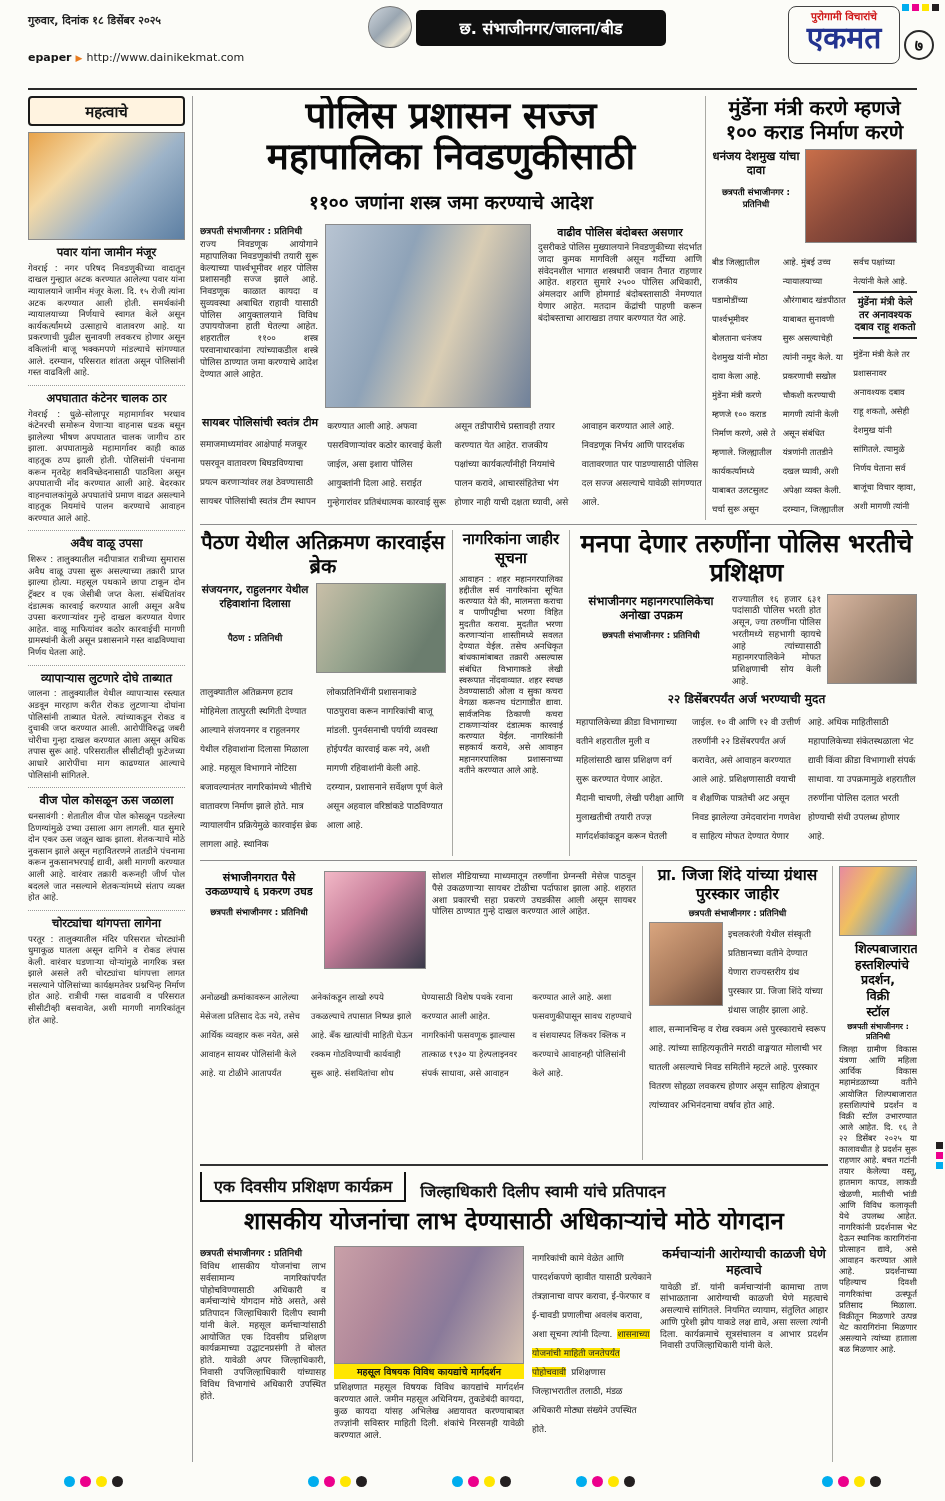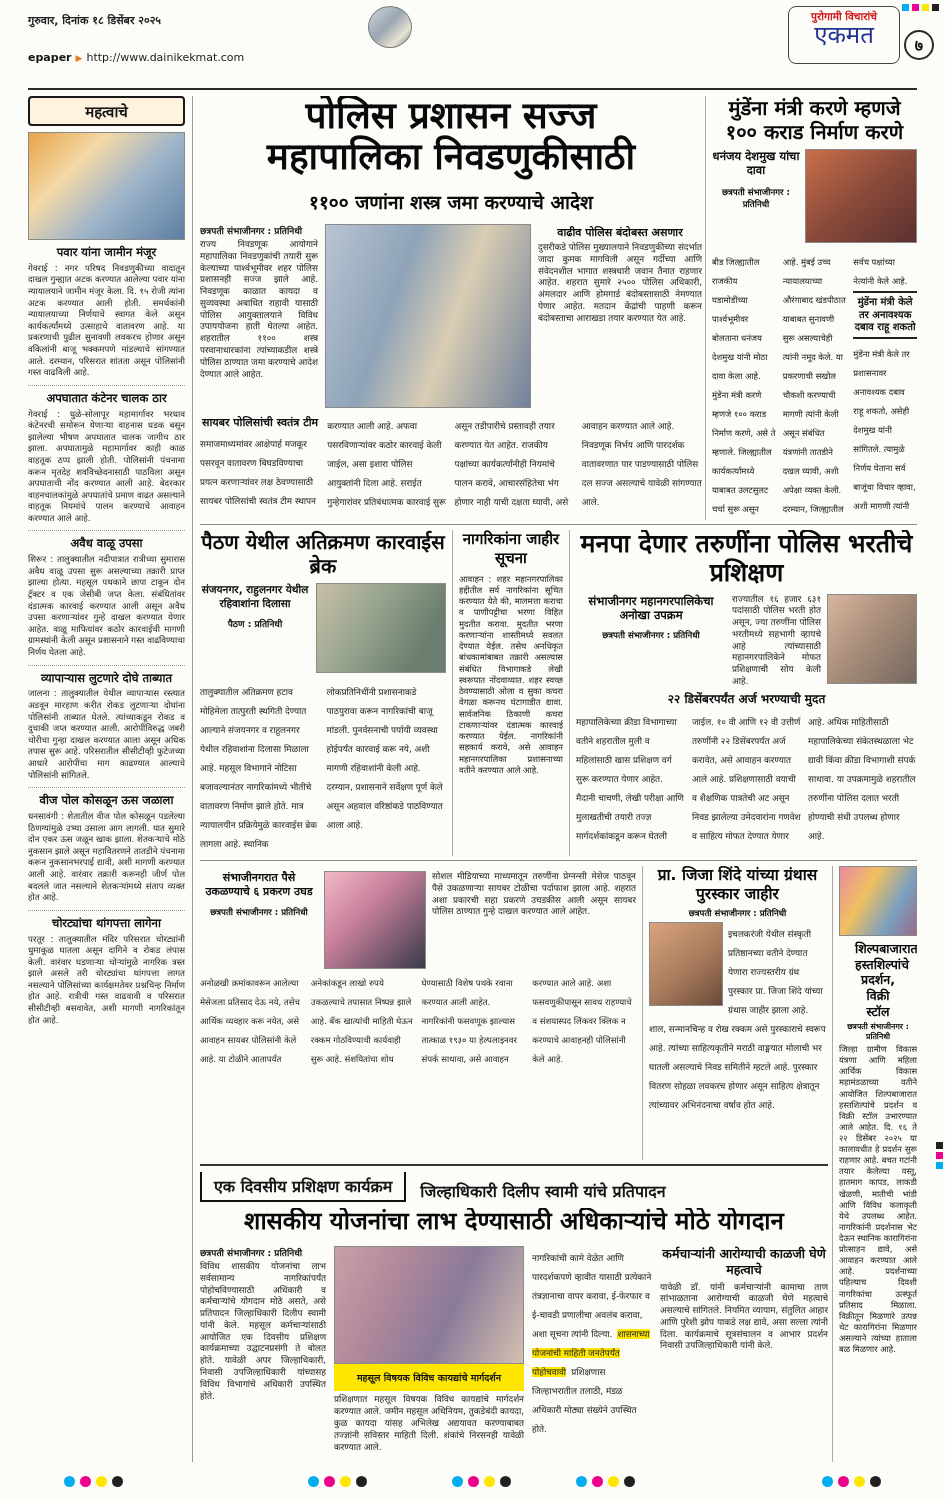--- a/index.html
+++ b/index.html
@@ -23,36 +23,36 @@
   .date-line{font-size:11px;font-weight:bold;color:#222}
   .ep-row{margin-top:24px;font-size:11px;display:flex;align-items:center;gap:4px}
   .ep-arrow{color:#e87b1e;font-size:9px}
   .ep-url{color:#1a1a1a}
   .logo-circle{width:44px;height:42px;border-radius:50%;border:1px solid #777;
                background:linear-gradient(135deg,#cfd6dd 0%,#9aa6b1 45%,#e7e2d2 75%,#6f7c88 100%)}
   .region-box{background:#101010;color:#fff;border-radius:5px;display:flex;align-items:center;
               justify-content:center;font-weight:bold;font-size:16px}
   .mast-right{border:1.5px solid #444;border-radius:8px;text-align:center;padding-top:2px}
   .tagline{font-size:10.5px;font-weight:bold;color:#cf1b1b}
-  .brand{font-size:24px;font-weight:normal;color:#23338f;line-height:1.0}
+  .brand{font-size:30px;font-weight:bold;color:#23338f;line-height:1.0}
   .page-circle{border:2.5px solid #2a2a2a;border-radius:50%;display:flex;align-items:center;
                justify-content:center;font-size:16px;font-weight:bold}
   
   .leftcol{padding-right:7px;border-right:1px solid #9a9a9a}
   .impbox{border:2px solid #1a1a1a;border-radius:4px;background:#fff3e0;text-align:center;
           font-size:15px;font-weight:bold;padding:3px 0}
   .larticle{border-bottom:1px dotted #999;padding-bottom:6px;margin-bottom:6px}
   .larticle h3{font-size:11.5px;text-align:center;margin:2px 0 3px;line-height:1.2}
   .larticle p{font-size:8.6px;line-height:1.35;text-align:justify;color:#222}
   
   .quote-box{border-top:2px solid #222;border-bottom:2px solid #222;padding:3px 1px;margin:3px 0;
              font-weight:bold;font-size:10px;text-align:center;line-height:1.25}
   .banner-box{border:2px solid #111;padding:3px 12px;font-size:16px;font-weight:bold}
   .banner-plain{font-size:16px;font-weight:bold}
-  .caption-y{background:#ffe600;font-size:9.5px;font-weight:bold;text-align:center;padding:8px 1px;line-height:1.2}
+  .caption-y{background:#ffe600;font-size:9.5px;font-weight:bold;text-align:center;padding:2px 1px;line-height:1.2}
   .hilite{background:#ffe600}
   
   .regs{display:flex;gap:5px}
   .dot{width:11px;height:11px;border-radius:50%;display:block}
   .sq{width:7px;height:7px;display:block}
   .c{background:#00adee}.m{background:#ec008c}.y{background:#ffe600}.k{background:#231f20}
   
   .ph1{background:linear-gradient(135deg,#e8a34a 0%,#f4d9a6 30%,#9db3c8 60%,#5d7fa3 100%)}
   .ph2{background:linear-gradient(110deg,#b8c4d2 0%,#8fa3b8 35%,#d9cdb4 60%,#70819a 100%)}
   .ph3{background:linear-gradient(140deg,#c96f4a 0%,#8a4a3a 50%,#5a3030 100%)}
@@ -71,20 +71,21 @@
   <div class="abs" style="left:28px;top:12px;width:200px">
     <div class="date-line">गुरुवार, दिनांक १८ डिसेंबर २०२५</div>
     <div class="ep-row">
       <span style="font-weight:bold">epaper</span>
       <span class="ep-arrow">▶</span>
       <span class="ep-url">http://www.dainikekmat.com</span>
     </div>
   </div>
 
   <div class="abs logo-circle" style="left:368px;top:6px"></div>
+  <div class="abs region-box" style="left:416px;top:10px;width:250px;height:36px">छ. संभाजीनगर/जालना/बीड</div>
 
   <div class="abs mast-right" style="left:788px;top:6px;width:112px;height:58px">
     <div class="tagline">पुरोगामी विचारांचे</div>
     <div class="brand">एकमत</div>
   </div>
   <div class="abs" style="left:902px;top:4px;display:flex;gap:3px">
     <i class="sq c"></i>
       <i class="sq m"></i>
       <i class="sq y"></i>
       <i class="sq k"></i>
@@ -163,21 +164,21 @@
     </div>
   </div>
 
   <div class="hrule" style="left:200px;top:524px;width:717px;height:1px"></div>
 
   <div class="block" style="left:200px;top:530px;width:246px;height:326px">
     <div class="hl-big" style="font-size:20px;line-height:1.2">पैठण येथील अतिक्रमण कारवाईस ब्रेक</div>
     <div style="display:flex;gap:6px;margin-top:5px;height:92px">
       <div style="width:110px">
         <div class="crosshead" style="font-size:10.5px;line-height:1.3">संजयनगर, राहुलनगर येथील रहिवाशांना दिलासा</div>
-        <div class="dateline" style="margin-top:7px">पैठण : प्रतिनिधी</div>
+        <div class="dateline" style="margin-top:21px">पैठण : प्रतिनिधी</div>
       </div>
       <div class="photo ph4" style="flex:1;height:90px"></div>
     </div>
     <div class="cols2" style="margin-top:5px">
       <span class="bt">तालुक्यातील अतिक्रमण हटाव मोहिमेला तात्पुरती स्थगिती देण्यात आल्याने संजयनगर व राहुलनगर येथील रहिवाशांना दिलासा मिळाला आहे. महसूल विभागाने नोटिसा बजावल्यानंतर नागरिकांमध्ये भीतीचे वातावरण निर्माण झाले होते. मात्र न्यायालयीन प्रक्रियेमुळे कारवाईस ब्रेक लागला आहे. स्थानिक लोकप्रतिनिधींनी प्रशासनाकडे पाठपुरावा करून नागरिकांची बाजू मांडली. पुनर्वसनाची पर्यायी व्यवस्था होईपर्यंत कारवाई करू नये, अशी मागणी रहिवाशांनी केली आहे. दरम्यान, प्रशासनाने सर्वेक्षण पूर्ण केले असून अहवाल वरिष्ठांकडे पाठविण्यात आला आहे.</span>
     </div>
   </div>
 
   <div class="vrule" style="left:452px;top:530px;height:326px"></div>
   <div class="block" style="left:459px;top:530px;width:104px;height:326px">
@@ -206,21 +207,21 @@
 
   <div class="block" style="left:200px;top:866px;width:436px;height:294px">
     <div style="display:flex;gap:6px;margin-top:5px;height:100px">
       <div style="width:118px">
         <div class="crosshead" style="font-size:11px;line-height:1.3">संभाजीनगरात पैसे उकळण्याचे ६ प्रकरण उघड</div>
         <div class="byline" style="margin-top:6px">छत्रपती संभाजीनगर : प्रतिनिधी</div>
       </div>
       <div class="photo ph6" style="width:102px;height:98px"></div>
       <div class="bt" style="flex:1">सोशल मीडियाच्या माध्यमातून तरुणींना प्रेग्नन्सी मेसेज पाठवून पैसे उकळणाऱ्या सायबर टोळीचा पर्दाफाश झाला आहे. शहरात अशा प्रकारची सहा प्रकरणे उघडकीस आली असून सायबर पोलिस ठाण्यात गुन्हे दाखल करण्यात आले आहेत.</div>
     </div>
-    <div class="cols4" style="margin-top:0">
+    <div class="cols4" style="margin-top:14px">
       <span class="bt" style="font-size:8.5px">अनोळखी क्रमांकावरून आलेल्या मेसेजला प्रतिसाद देऊ नये, तसेच आर्थिक व्यवहार करू नयेत, असे आवाहन सायबर पोलिसांनी केले आहे. या टोळीने आतापर्यंत अनेकांकडून लाखो रुपये उकळल्याचे तपासात निष्पन्न झाले आहे. बँक खात्यांची माहिती घेऊन रक्कम गोठविण्याची कार्यवाही सुरू आहे. संशयितांचा शोध घेण्यासाठी विशेष पथके रवाना करण्यात आली आहेत. नागरिकांनी फसवणूक झाल्यास तात्काळ १९३० या हेल्पलाइनवर संपर्क साधावा, असे आवाहन करण्यात आले आहे. अशा फसवणुकीपासून सावध राहण्याचे व संशयास्पद लिंकवर क्लिक न करण्याचे आवाहनही पोलिसांनी केले आहे.</span>
     </div>
   </div>
 
   <div class="vrule" style="left:642px;top:866px;height:294px"></div>
   <div class="block" style="left:649px;top:866px;width:177px;height:294px">
     <div class="hl-big" style="font-size:15.5px;line-height:1.25">प्रा. जिजा शिंदे यांच्या ग्रंथास पुरस्कार जाहीर</div>
     <div class="byline">छत्रपती संभाजीनगर : प्रतिनिधी</div>
     <div>
       <div class="photo ph7" style="float:left;width:74px;height:84px;margin:0 5px 3px 0"></div>

